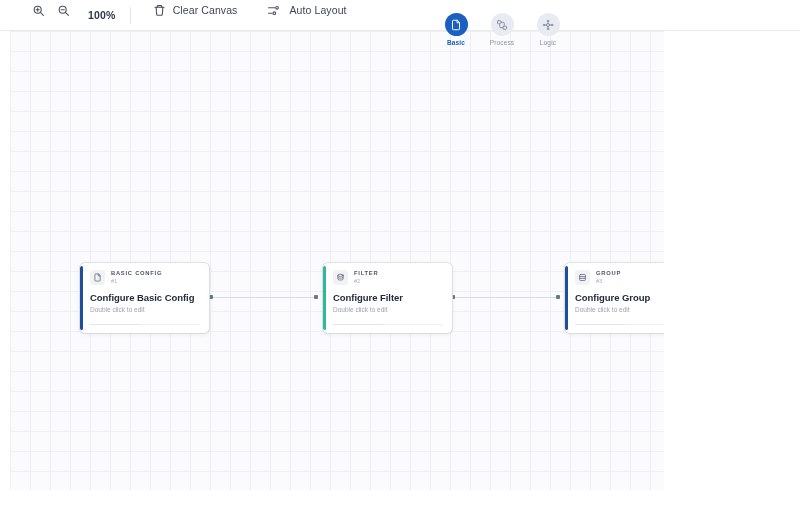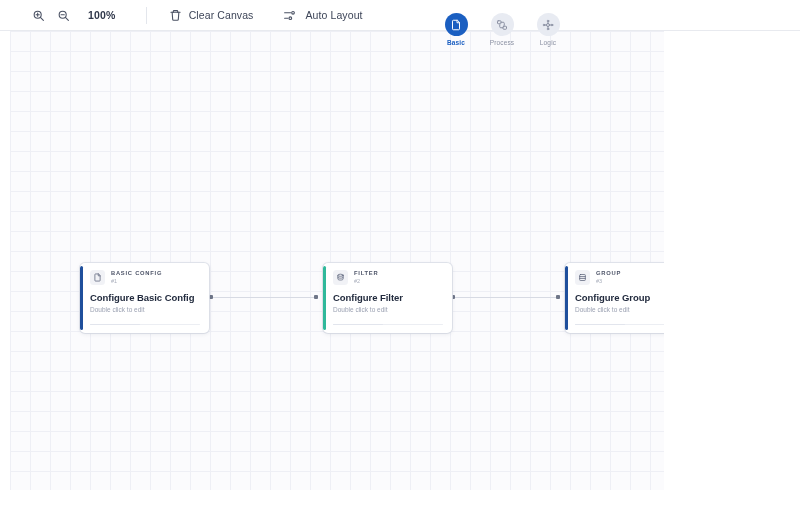--- a/index.html
+++ b/index.html
@@ -13,32 +13,32 @@
   
   .toolbar {
     position: absolute; left: 0; top: 0;
     width: 800px; height: 31px;
     background: #ffffff;
     border-bottom: 1px solid #e8eaef;
     display: flex; align-items: center;
     padding-left: 26px;
   }
   .tb-btn {
-    display: flex; align-items: center; gap: 7px;
+    display: flex; align-items: flex-start; gap: 7px;
     height: 22px; padding: 0 6px;
     color: #3d4558; font-size: 10.5px;
     letter-spacing: .1px; white-space: nowrap;
     cursor: pointer; background: none; border: none;
     font-family: "Liberation Sans", sans-serif;
   }
   .tb-icon { width: 13px; height: 13px; display: block; flex: none; }
   .tb-icon svg { width: 13px; height: 13px; display: block; }
   .zoom-pct {
     color: #2f374a; font-size: 10.5px; font-weight: bold;
-    margin-left: 12px; margin-right: 16px; letter-spacing: .2px;
+    margin-left: 12px; margin-right: 0; letter-spacing: .2px;
   }
   .tb-sep {
     width: 1px; height: 17px; background: #e3e6ec;
     margin: 0 16px 0 14px;
   }
   .gap-lg { margin-left: 18px; gap: 9px; }
 
   
   .canvas-wrap {
     position: absolute; left: 10px; top: 31px;

